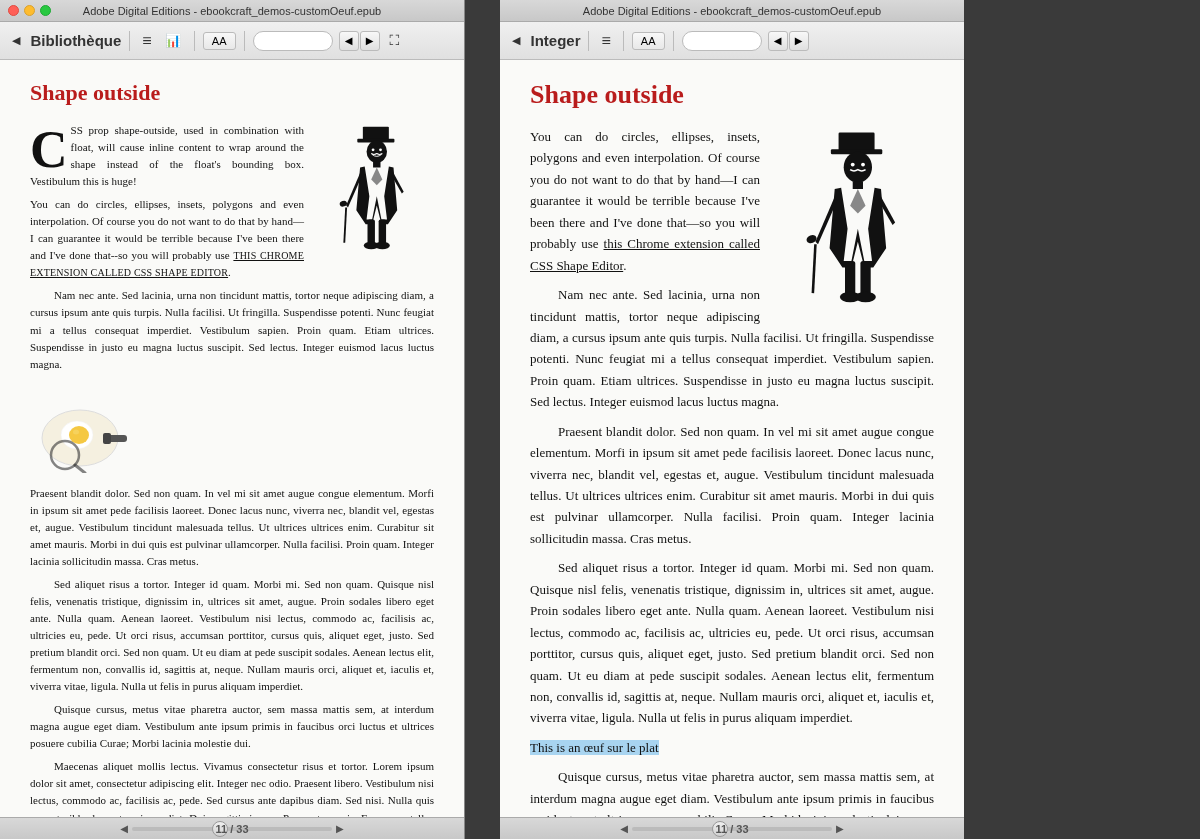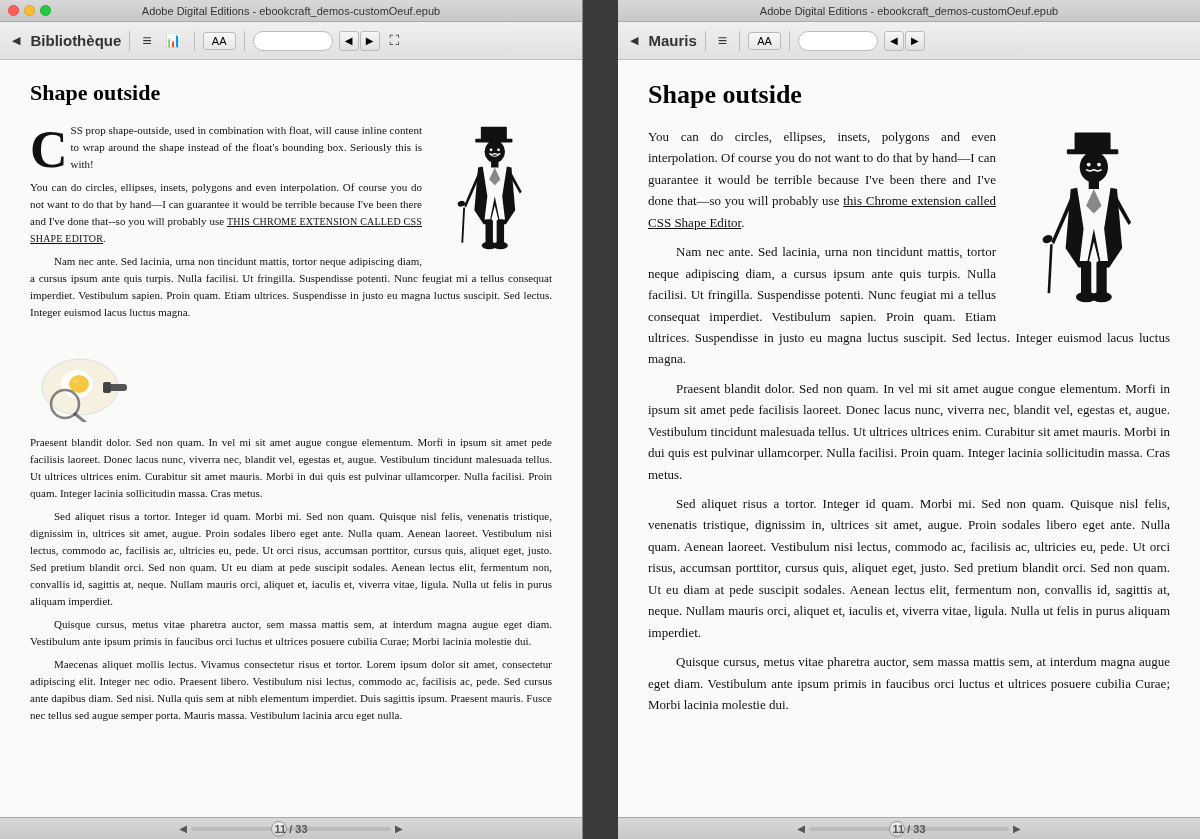--- a/index.html
+++ b/index.html
@@ -1,18 +1,18 @@
 <!DOCTYPE html>
 <html><head>
   <meta charset="utf-8">
   <style>
     * { margin: 0; padding: 0; box-sizing: border-box; }
     body { width: 1200px; height: 839px; overflow: hidden; font-family: -apple-system, BlinkMacSystemFont, sans-serif; background: #3a3a3a; display: flex; flex-direction: column; }
 
-    .windows-container { display: flex; width: 1200px; height: 839px; gap: 35px; }
+    .windows-container { display: flex; width: 964px; height: 839px; gap: 35px; }
 
     
     .window { flex: 1; display: flex; flex-direction: column; background: #f5f5f0; }
     .window:first-child { border-right: 1px solid #888; }
 
     
     .title-bar { height: 22px; background: linear-gradient(to bottom, #d8d8d8, #c8c8c8); display: flex; align-items: center; justify-content: center; position: relative; border-bottom: 1px solid #aaa; flex-shrink: 0; }
     .title-bar-title { font-size: 11px; color: #333; font-weight: 500; }
     .traffic-lights { position: absolute; left: 8px; display: flex; gap: 5px; }
     .traffic-light { width: 11px; height: 11px; border-radius: 50%; }
@@ -28,21 +28,21 @@
     .nav-arrows { display: flex; gap: 1px; }
     .nav-arrow { width: 20px; height: 20px; background: linear-gradient(to bottom, #f8f8f8, #e0e0e0); border: 1px solid #bbb; border-radius: 3px; display: flex; align-items: center; justify-content: center; font-size: 10px; cursor: pointer; }
     .search-box { width: 80px; height: 20px; border: 1px solid #bbb; border-radius: 10px; background: white; font-size: 10px; padding: 0 6px; }
     .sidebar-btn-label { font-size: 15px; font-weight: 600; color: #333; }
 
     
     .content-area { flex: 1; overflow: hidden; display: flex; flex-direction: column; }
     .page-content { flex: 1; overflow: hidden; padding: 20px 30px; background: #fafaf8; }
 
     
-    .page-title { font-size: 22px; font-weight: bold; color: #000000; margin-bottom: 16px; font-family: Georgia, serif; }
+    .page-title { font-size: 22px; font-weight: bold; color: #b91c1c; margin-bottom: 16px; font-family: Georgia, serif; }
     .drop-cap { float: left; font-size: 52px; line-height: 0.85; font-family: Georgia, serif; font-weight: bold; color: #111; margin-right: 3px; margin-top: 6px; }
     .body-text { font-size: 11px; line-height: 1.55; color: #111; font-family: Georgia, serif; text-align: justify; }
     .body-text p { margin-bottom: 6px; text-indent: 24px; }
     .body-text p:first-child { text-indent: 0; }
     .link-text { color: #111; text-decoration: underline; font-size: 10px; text-transform: uppercase; letter-spacing: 0.02em; }
 
     
     .body-text-lg { font-size: 13px; line-height: 1.65; color: #111; font-family: Georgia, serif; text-align: justify; }
     .body-text-lg p { margin-bottom: 8px; text-indent: 28px; }
     .body-text-lg p:first-child { text-indent: 0; }
@@ -157,21 +157,21 @@
               <rect x="43" y="105" width="8" height="28" rx="2"></rect>
               <rect x="55" y="105" width="8" height="28" rx="2"></rect>
 
               <ellipse cx="47" cy="133" rx="8" ry="4"></ellipse>
               <ellipse cx="59" cy="133" rx="8" ry="4"></ellipse>
             </g>
           </svg>
         </div>
 
         <div class="body-text">
-          <p style="text-indent:0;"><span class="drop-cap">C</span><span>SS prop shape-outside, used in combination with float, will cause inline content to wrap around the shape instead of the float's bounding box. Seriously this is with!</span></p>
+          <p style="text-indent:0;"><span class="drop-cap">C</span><span>SS prop shape-outside, used in combination with float, will cause inline content to wrap around the shape instead of the float's bounding box. Vestibulum this is huge!</span></p>
           <p style="text-indent:0;">You can do circles, ellipses, insets, polygons and even interpolation. Of course you do not want to do that by hand—I can guarantee it would be terrible because I've been there and I've done that--so you will probably use <a class="link-text">this chrome extension called css shape editor</a>.</p>
           <p>Nam nec ante. Sed lacinia, urna non tincidunt mattis, tortor neque adipiscing diam, a cursus ipsum ante quis turpis. Nulla facilisi. Ut fringilla. Suspendisse potenti. Nunc feugiat mi a tellus consequat imperdiet. Vestibulum sapien. Proin quam. Etiam ultrices. Suspendisse in justo eu magna luctus suscipit. Sed lectus. Integer euismod lacus luctus magna.</p>
         </div>
 
         <div style="clear:both; margin: 10px 0;">
           <div class="float-left-egg">
             <svg class="egg-svg" viewBox="0 0 90 90" xmlns="http://www.w3.org/2000/svg">
 
               <ellipse cx="45" cy="55" rx="38" ry="28" fill="#f5f0e0" stroke="#ddd" stroke-width="1"></ellipse>
               <ellipse cx="42" cy="52" rx="16" ry="14" fill="white" stroke="#eee" stroke-width="0.5"></ellipse>
@@ -212,21 +212,21 @@
   <div class="window window-right">
 
     <div class="title-bar">
       <span class="title-bar-title">Adobe Digital Editions - ebookcraft_demos-customOeuf.epub</span>
     </div>
 
     <div class="toolbar">
       <button class="toolbar-btn">
         <span>◀</span>
       </button>
-      <span class="sidebar-btn-label">Mauris</span>
+      <span class="sidebar-btn-label">Integer</span>
       <div class="toolbar-sep"></div>
       <button class="toolbar-btn">
         <span style="font-size:16px;">≡</span>
       </button>
       <div class="toolbar-sep"></div>
       <button class="toolbar-text-btn">
         <span>AA</span>
       </button>
       <div class="toolbar-sep"></div>
       <input class="search-box" type="text" placeholder="" style="">
@@ -263,20 +263,21 @@
               <ellipse cx="59" cy="133" rx="8" ry="4"></ellipse>
             </g>
           </svg>
         </div>
 
         <div class="body-text-lg">
           <p style="text-indent:0;">You can do circles, ellipses, insets, polygons and even interpolation. Of course you do not want to do that by hand—I can guarantee it would be terrible because I've been there and I've done that—so you will probably use <a class="link-text-lg">this Chrome extension called CSS Shape Editor</a>.</p>
           <p>Nam nec ante. Sed lacinia, urna non tincidunt mattis, tortor neque adipiscing diam, a cursus ipsum ante quis turpis. Nulla facilisi. Ut fringilla. Suspendisse potenti. Nunc feugiat mi a tellus consequat imperdiet. Vestibulum sapien. Proin quam. Etiam ultrices. Suspendisse in justo eu magna luctus suscipit. Sed lectus. Integer euismod lacus luctus magna.</p>
           <p>Praesent blandit dolor. Sed non quam. In vel mi sit amet augue congue elementum. Morfi in ipsum sit amet pede facilisis laoreet. Donec lacus nunc, viverra nec, blandit vel, egestas et, augue. Vestibulum tincidunt malesuada tellus. Ut ultrices ultrices enim. Curabitur sit amet mauris. Morbi in dui quis est pulvinar ullamcorper. Nulla facilisi. Proin quam. Integer lacinia sollicitudin massa. Cras metus.</p>
           <p>Sed aliquet risus a tortor. Integer id quam. Morbi mi. Sed non quam. Quisque nisl felis, venenatis tristique, dignissim in, ultrices sit amet, augue. Proin sodales libero eget ante. Nulla quam. Aenean laoreet. Vestibulum nisi lectus, commodo ac, facilisis ac, ultricies eu, pede. Ut orci risus, accumsan porttitor, cursus quis, aliquet eget, justo. Sed pretium blandit orci. Sed non quam. Ut eu diam at pede suscipit sodales. Aenean lectus elit, fermentum non, convallis id, sagittis at, neque. Nullam mauris orci, aliquet et, iaculis et, viverra vitae, ligula. Nulla ut felis in purus aliquam imperdiet.</p>
+          <p style="text-indent:0;"><span class="highlight">This is an œuf sur le plat</span></p>
           <p>Quisque cursus, metus vitae pharetra auctor, sem massa mattis sem, at interdum magna augue eget diam. Vestibulum ante ipsum primis in faucibus orci luctus et ultrices posuere cubilia Curae; Morbi lacinia molestie dui.</p>
         </div>
 
       </div>
     </div>
 
     <div class="status-bar">
       <div class="slider-container">
         <span class="slider-arrow">◀</span>
         <div class="slider-track">

